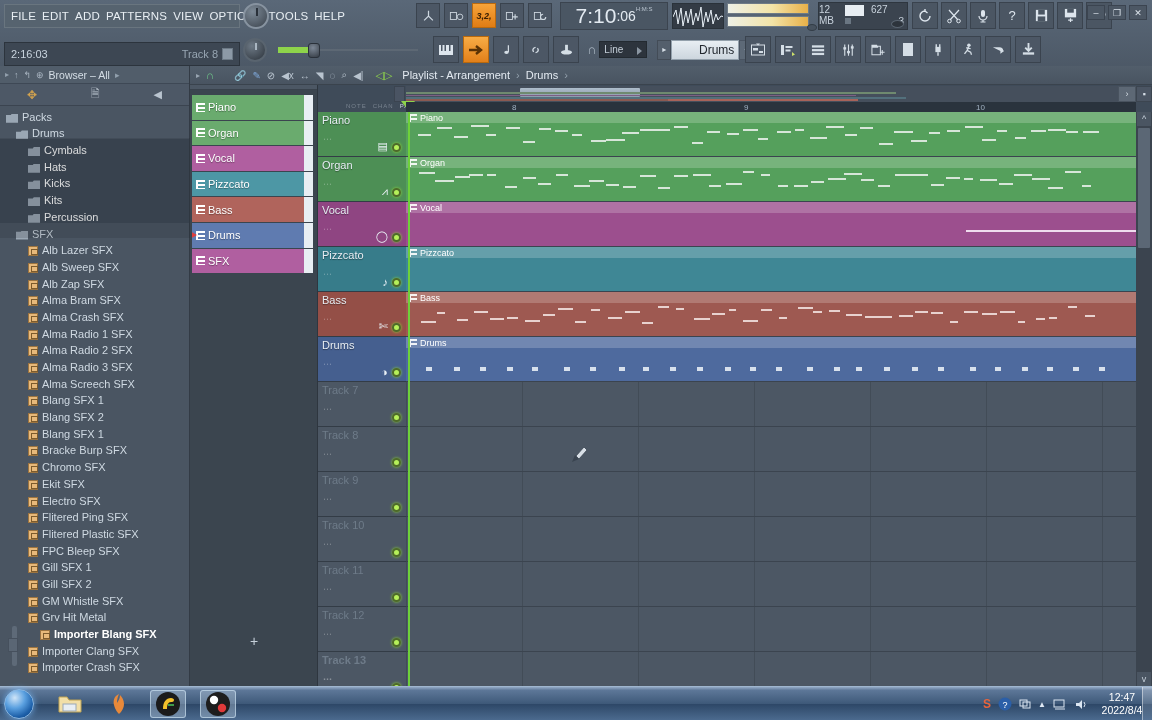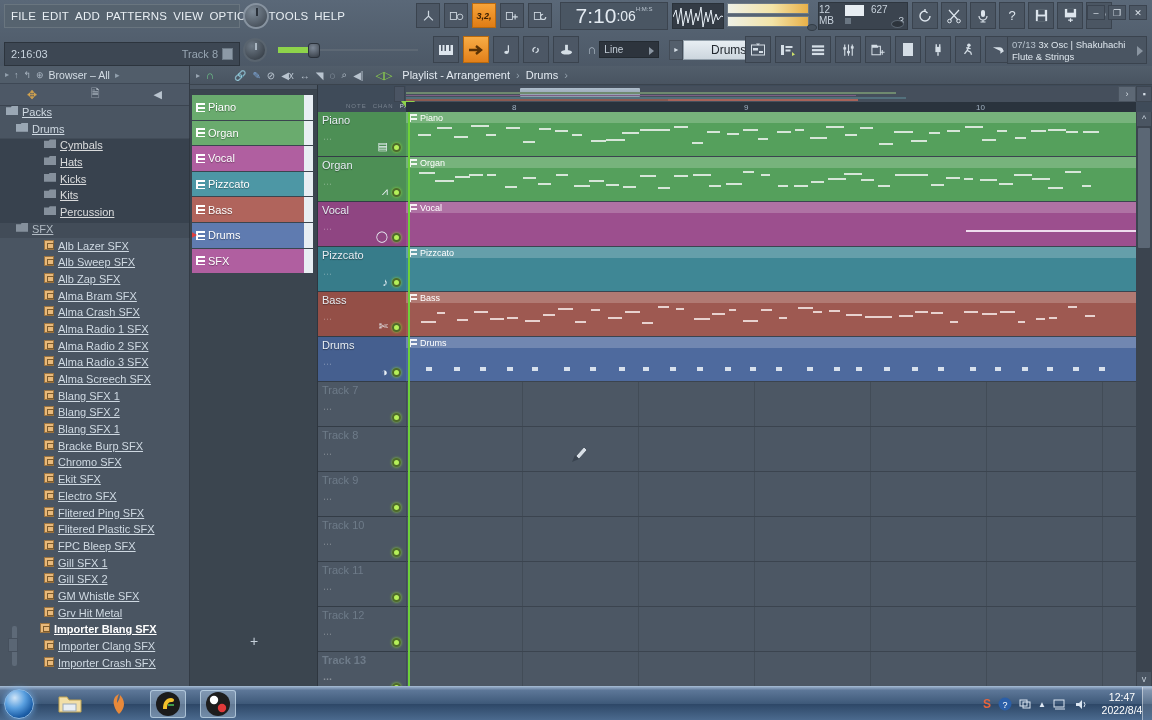--- a/index.html
+++ b/index.html
@@ -109,21 +109,21 @@
   .slider2 .trk{ position:absolute; top:5px; left:0; width:140px; height:2px; background:#5d6874;}
   .slider2 .fill{ position:absolute; top:3px; left:0; width:32px; height:6px; background:#8ed44b;}
   .slider2 .hnd{ position:absolute; top:-1px; left:30px; width:12px; height:15px; border-radius:3px;
      background:radial-gradient(circle at 40% 30%,#7c8795,#353c45); border:1px solid #2a313a;}
 
   .tools2{ position:absolute; left:433px; top:36px; display:flex; gap:4px; align-items:center;}
   .t2{ width:26px; height:27px; background:#4c5765; border:1px solid #3a434e;
      display:flex; align-items:center; justify-content:center; color:#d5dee6;}
   .t2.on{ background:linear-gradient(180deg,#f8ac45,#e2801a); border-color:#b8690e; color:#3a2003;}
   .snapwrap{ display:flex; align-items:center; gap:3px; margin-left:4px;}
-  .snapsel{ width:60px; height:17px; background:#2d343d; border:1px solid #232a31;
+  .snapsel{ width:48px; height:17px; background:#2d343d; border:1px solid #232a31;
      color:#c5cfd9; font-size:10px; display:flex; align-items:center; padding-left:4px; position:relative;}
   .snapsel:after{ content:''; position:absolute; right:4px; top:5px; border-left:5px solid #8b96a2;
      border-top:4px solid transparent; border-bottom:4px solid transparent;}
   .patsel{ margin-left:6px; display:flex; align-items:center;}
   .patarrow{ width:14px; height:20px; background:#545f6c; border:1px solid #434c57;
      display:flex; align-items:center; justify-content:center; color:#d6dee6; font-size:8px;}
   .patname{ width:68px; height:20px; background:linear-gradient(180deg,#e8eef3,#cdd6de);
      border:1px solid #93a0ab; color:#22282f; font-size:12px;
      display:flex; align-items:center; justify-content:flex-end; padding-right:4px;}
   .patplus{ width:17px; height:20px; background:#5d6977; border:1px solid #4a5462;
@@ -141,26 +141,26 @@
   
   .browser{ position:absolute; left:0; top:66px; width:190px; height:620px;
      background:#4a5562; border-right:1px solid #333b45;}
   .brhead{ height:18px; background:#515d6a; display:flex; align-items:center;
      gap:5px; padding-left:5px; border-bottom:1px solid #3e4855;}
   .brhead .ttl{ font-size:10.5px; color:#d5dee6;}
   .brhead .chev{ color:#92a0ad; font-size:9px;}
   .bricons{ height:22px; display:flex; align-items:center; justify-content:space-around;
      background:#4d5866; border-bottom:1px solid #3b4450;}
   .brlist{ position:absolute; top:40px; left:0; right:0; bottom:0; background:#4a5562; overflow:hidden;}
-  .bitem{ height:16.7px; display:flex; align-items:flex-start; gap:4px; padding-left:6px;
-     font-size:11px; color:#cfd9e2; white-space:nowrap;text-decoration:underline;}
+  .bitem{ height:16.7px; display:flex; align-items:flex-end; gap:4px; padding-left:6px;
+     font-size:11px; color:#cfd9e2; white-space:nowrap;}
   .bitem.sel{ background:#3e4956; color:#fff; }
   .bitem.hl{ color:#ffffff; font-weight:bold;}
   .bitem.ind1{ padding-left:16px;}
-  .bitem.ind2{ padding-left:44px;}
+  .bitem.ind2{ padding-left:28px;}
   .bitem.ind3{ padding-left:40px;}
   .ico-folder{ width:12px; height:9px; background:#9aa7b4; position:relative; flex:none;
      clip-path: polygon(0 15%,40% 15%,48% 0,100% 0,100% 100%,0 100%);}
   .ico-file{ width:10px; height:10px; background:#e8b97a; border:1px solid #9c7440; flex:none;
      position:relative;}
   .ico-file:after{ content:''; position:absolute; left:2px; top:2px; width:5px; height:4px;
      border:1px solid #7d5b2c;}
   .brshade{ position:absolute; left:0; top:72px; width:190px; height:100px;
      background:rgba(28,34,41,0.17); pointer-events:none;}
 
@@ -510,28 +510,20 @@
           </svg>
       </div>
       <div class="t2">
         <svg width="15" height="15" viewBox="0 0 16 16">
             <path d="M8 1 L8 8 M4.5 6 L8 9.5 L11.5 6" stroke="#d5dee6" stroke-width="2" fill="none"></path>
             <rect x="2" y="11" width="12" height="2.5" fill="#d5dee6"></rect>
           </svg>
       </div>
     </div>
 
-    <div class="hint">
-      <div class="l1">
-        <span class="num">07/13</span>
-        <span>3x Osc | Shakuhachi</span>
-      </div>
-      <div class="l2">Flute &amp; Strings</div>
-      <div class="arr"></div>
-    </div>
   </div>
 
   <div class="browser">
     <div class="brhead">
       <span style="font-size:8px;color:#93a0ad;">▸</span>
       <span style="font-size:9px;color:#a8b4c0;">↑</span>
       <span style="font-size:9px;color:#a8b4c0;">↰</span>
       <span style="font-size:9px;color:#a8b4c0;">⊕</span>
       <span class="ttl">Browser – All</span>
       <span class="chev">▸</span>

